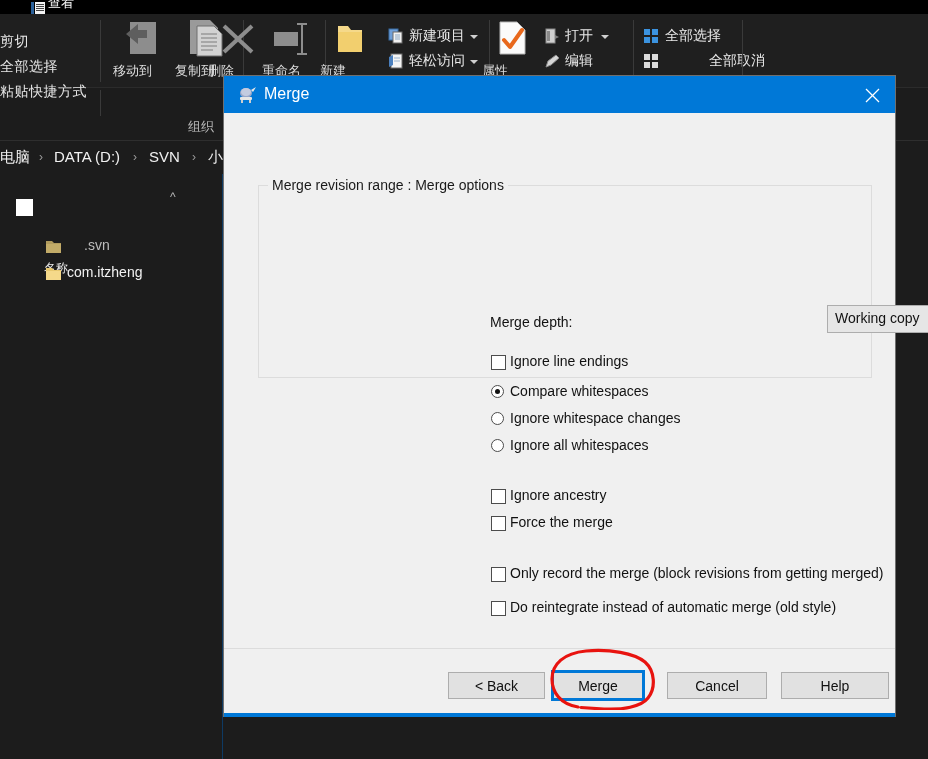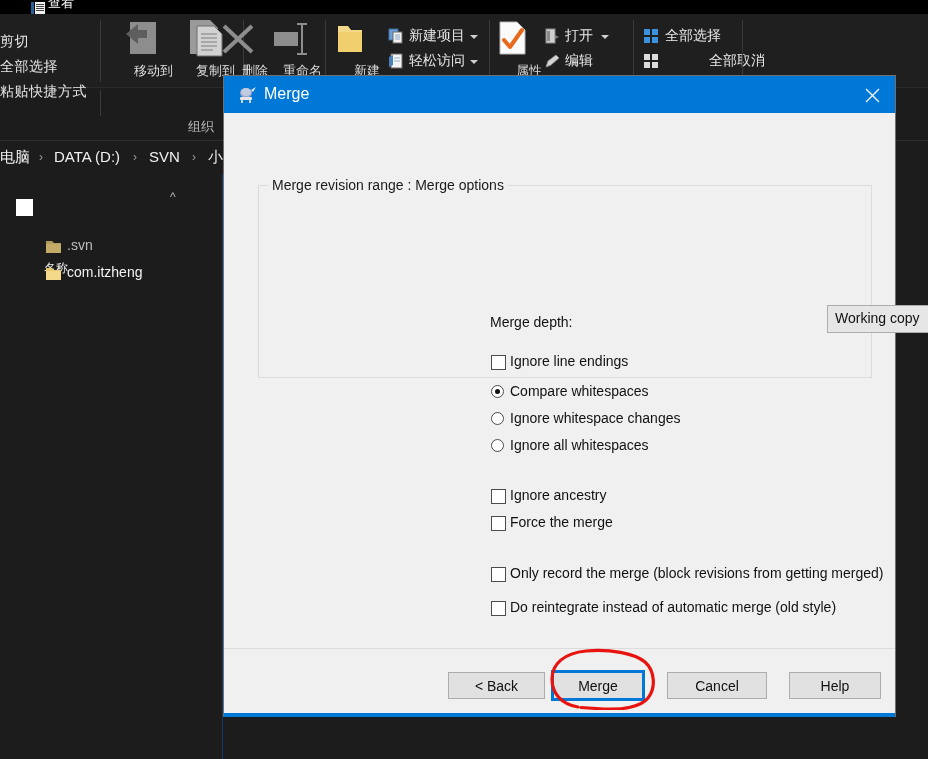--- a/index.html
+++ b/index.html
@@ -75,21 +75,21 @@
     width: 60px;
     text-align: center;
   }
   .rb-bigbtn .lbl {
     position: absolute;
     left: 0; top: 48px;
     width: 60px;
     font-size: 13px;
     color: #dddddd;
     white-space: nowrap;
-    text-align: right;
+    text-align: left;
   }
   .rb-bigbtn .gly {
     position: absolute;
     left: 0; top: 2px;
     width: 60px; height: 44px;
   }
 
   .rb-smallcmd {
     position: absolute;
     font-size: 14px;
@@ -586,21 +586,21 @@
         <div class="col-sortarrow">^</div>
       </div>
 
       <div class="file-row" style="top:60px;">
         <div class="file-ico">
           <svg width="15" height="13" viewBox="0 0 15 13">
             <path d="M0 1 h6 l2 2 h7 v10 h-15 z" fill="#b09a5c"></path>
             <path d="M0 4 h15 v9 h-15 z" fill="#c2ab68"></path>
           </svg>
         </div>
-        <div class="file-lbl" style="color:#bdbdbd;">.svn</div>
+        <div class="file-lbl" style="color:#bdbdbd;margin-left:17px;">.svn</div>
       </div>
 
       <div class="file-row" style="top:87px;">
         <div class="file-ico">
           <svg width="15" height="13" viewBox="0 0 15 13">
             <path d="M0 1 h6 l2 2 h7 v10 h-15 z" fill="#e8c86e"></path>
             <path d="M0 4 h15 v9 h-15 z" fill="#f5d98a"></path>
           </svg>
         </div>
         <div class="file-lbl" style="color:#f2f2f2;">com.itzheng</div>
@@ -678,21 +678,21 @@
     </div>
     <div class="chkrow" style="left:267px; top:523px;">
       <div class="chkbox"></div>
       <div class="chklbl">Do reintegrate instead of automatic merge (old style)</div>
     </div>
 
     <div class="dlg-footer">
       <button class="fbtn" style="left:224px; width:97px;">&lt; Back</button>
       <button class="fbtn focused" style="left:329px; width:90px;">Merge</button>
       <button class="fbtn" style="left:443px; width:100px;">Cancel</button>
-      <button class="fbtn" style="left:557px; width:92px;margin-left:8px;">Help</button>
+      <button class="fbtn" style="left:557px; width:108px;">Help</button>
       <div class="dlg-bottomstrip"></div>
     </div>
   </div>
 
   <div class="annotation-ellipse">
     <svg width="110" height="62" viewBox="0 0 110 62">
       <path d="M30 59 C12 56 4 44 4 31 C4 16 16 5 38 3 C62 1 86 5 97 14 C107 23 108 40 100 50 C93 59 74 62 56 61 C48 60.5 40 60 33 59.5" fill="none" stroke="#e8130f" stroke-width="3.2" stroke-linecap="round" stroke-linejoin="round"></path>
     </svg>
   </div>
 

